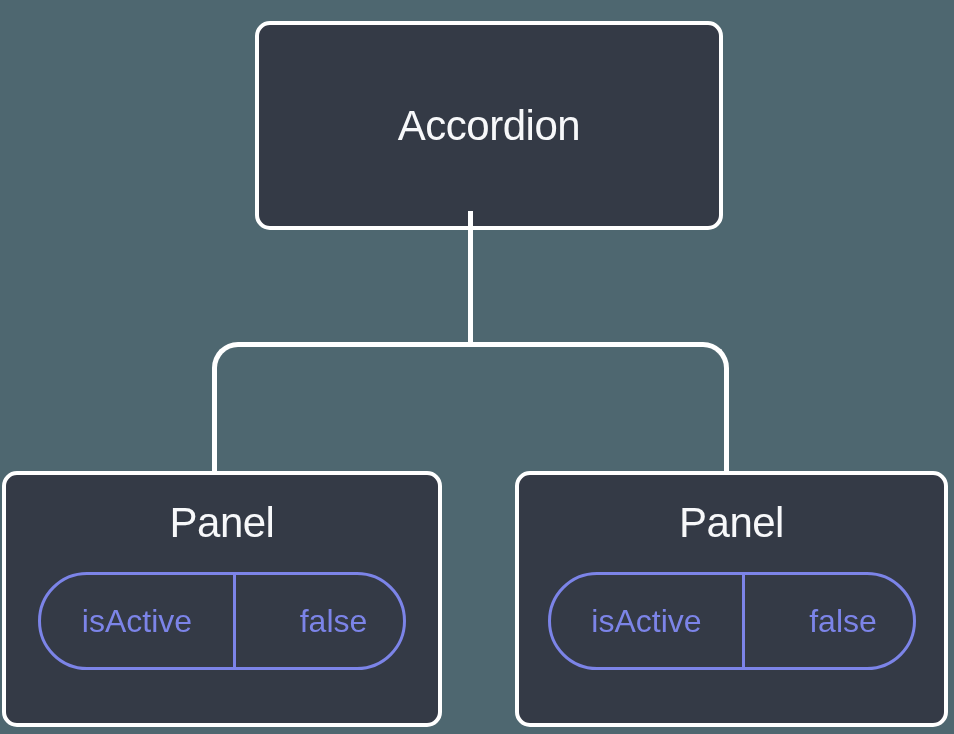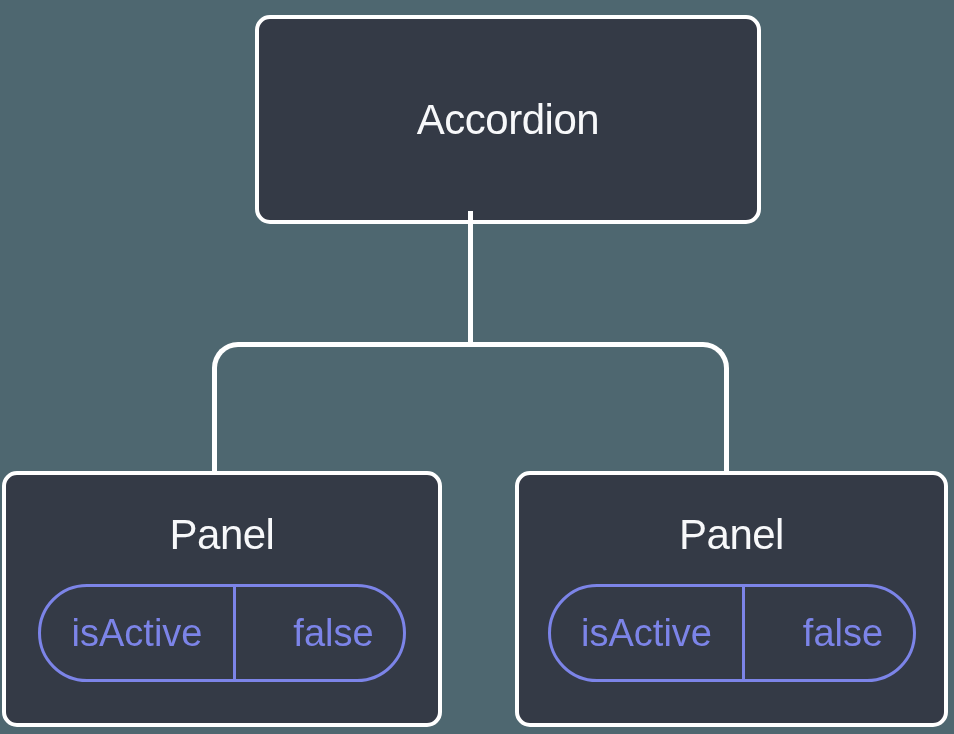--- a/index.html
+++ b/index.html
@@ -22,22 +22,22 @@
     height: 734px;
     background: var(--background);
   }
   .node {
     position: absolute;
     background: var(--node-fill);
     border: 4px solid var(--node-border);
     border-radius: 15px;
   }
   .node-root {
-    left: 255px; top: 15px;
-    width: 506px; height: 209px;
+    left: 255px; top: 21px;
+    width: 468px; height: 209px;
     display: flex; align-items: center; justify-content: center;
   }
   .node-label {
     color: var(--title-text);
     font-size: 42px;
     font-weight: 500;
     letter-spacing: -0.5px;
   }
   .stem {
     position: absolute;
@@ -54,40 +54,40 @@
     border-right: 5px solid var(--connector);
     border-radius: 26px 26px 0 0;
     background: transparent;
   }
   .node-panel {
     top: 471px;
     height: 256px;
     display: flex;
     flex-direction: column;
     align-items: center;
-    padding-top: 36px;
+    padding-top: 24px;
   }
   .node-panel-left  { left: 2px;   width: 440px; }
   .node-panel-right { left: 515px; width: 433px; }
   .pill {
     margin-top: 25px;
     width: 368px;
     height: 98px;
     border: 3px solid var(--accent);
     border-radius: 49px;
     display: flex;
     align-items: stretch;
     overflow: hidden;
   }
   .pill-cell {
     display: flex;
     align-items: center;
     justify-content: center;
     color: var(--accent);
-    font-size: 38px;
+    font-size: 32px;
     font-weight: 400;
   }
   .pill-key   { flex: 58 0 0; }
   .pill-value { flex: 42 0 0; margin-left: 28px; }
   .pill-divider {
     width: 3px;
     background: var(--accent);
     flex: 0 0 3px;
   }
 </style>

